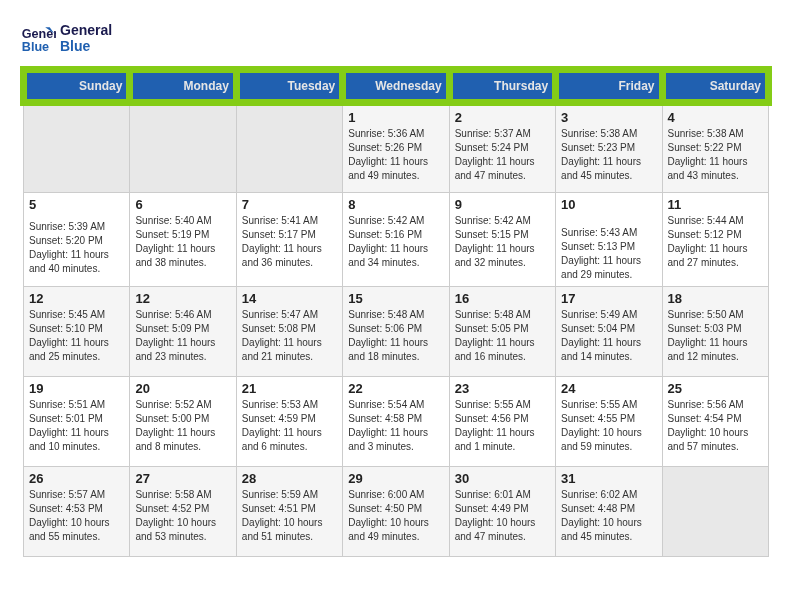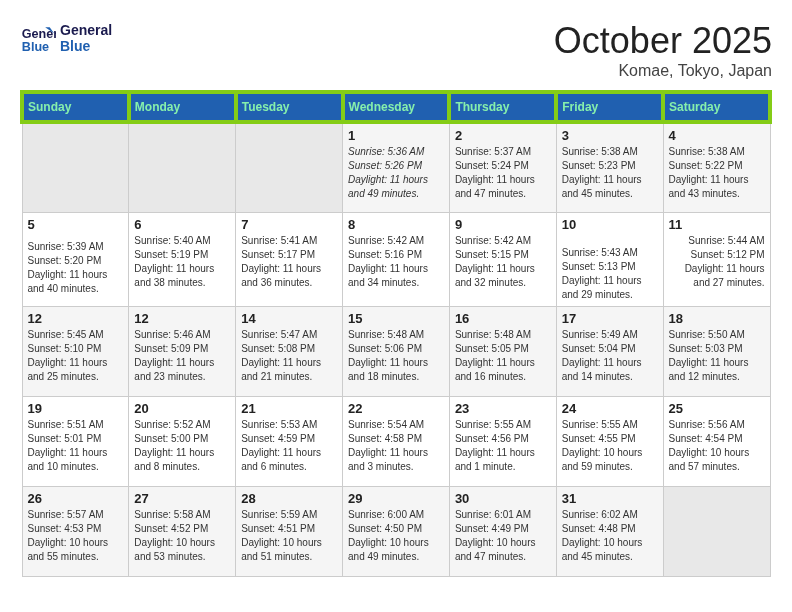--- a/index.html
+++ b/index.html
@@ -37,26 +37,26 @@
       font-size: 16px;
       color: #444;
     }
     table {
       width: 100%;
       border-collapse: collapse;
       table-layout: fixed;
     }
     thead th {
       background: #2060b0;
-      color: #86efac;
+      color: #e5e5e5;
       font-size: 12px;
       font-weight: bold;
       padding: 6px 4px;
-      text-align: left;
-      border: 4px solid #84cc16;
+      text-align: right;
+      border: 7px solid #84cc16;
     }
     tbody td {
       vertical-align: top;
       border: 1px solid #ccc;
       padding: 4px 5px;
       height: 90px;
       font-size: 10.5px;
       color: #222;
       background: #fff;
     }
@@ -86,24 +86,20 @@
     <svg class="logo-icon" viewBox="0 0 40 40">
       <text x="2" y="20" font-size="14" font-weight="bold" fill="#1a1a4e">General</text>
       <text x="2" y="34" font-size="14" font-weight="bold" fill="#2060b0">Blue</text>
       <polygon points="28,8 38,15 33,8" fill="#2060b0"></polygon>
     </svg>
     <div>
       <div style="font-size:14px;font-weight:bold;color:#1a1a4e;">General</div>
       <div style="font-size:14px;font-weight:bold;color:#2060b0;">Blue</div>
     </div>
   </div>
-  <div class="title-block">
-    <div class="month-title">October 2025</div>
-    <div class="location-title">Komae, Tokyo, Japan</div>
-  </div>
 </div>
 
 <table>
   <thead>
     <tr id="weekday-header">
         <th>Sunday</th>
         <th>Monday</th>
         <th>Tuesday</th>
         <th>Wednesday</th>
         <th>Thursday</th>
@@ -111,21 +107,21 @@
         <th>Saturday</th>
       </tr>
   </thead>
   <tbody id="calendar-body">
       <tr>
         <td class="empty-cell"></td>
         <td class="empty-cell"></td>
         <td class="empty-cell"></td>
         <td>
           <span class="day-number">1</span>
-          <div class="day-info" style="white-space: pre-line; font-style: italic;">Sunrise: 5:36 AM
+          <div class="day-info" style="white-space: pre-line;">Sunrise: 5:36 AM
 Sunset: 5:26 PM
 Daylight: 11 hours
 and 49 minutes.</div>
         </td>
         <td>
           <span class="day-number">2</span>
           <div class="day-info" style="white-space: pre-line;">Sunrise: 5:37 AM
 Sunset: 5:24 PM
 Daylight: 11 hours
 and 47 minutes.</div>
@@ -183,21 +179,21 @@
         </td>
         <td>
           <span class="day-number">10</span>
           <div class="day-info" style="white-space: pre-line; margin-top: 14px;">Sunrise: 5:43 AM
 Sunset: 5:13 PM
 Daylight: 11 hours
 and 29 minutes.</div>
         </td>
         <td>
           <span class="day-number">11</span>
-          <div class="day-info" style="white-space: pre-line; text-align: right;">Sunrise: 5:44 AM
+          <div class="day-info" style="white-space: pre-line;">Sunrise: 5:44 AM
 Sunset: 5:12 PM
 Daylight: 11 hours
 and 27 minutes.</div>
         </td>
       </tr>
       <tr>
         <td>
           <span class="day-number">12</span>
           <div class="day-info" style="white-space: pre-line;">Sunrise: 5:45 AM
 Sunset: 5:10 PM

